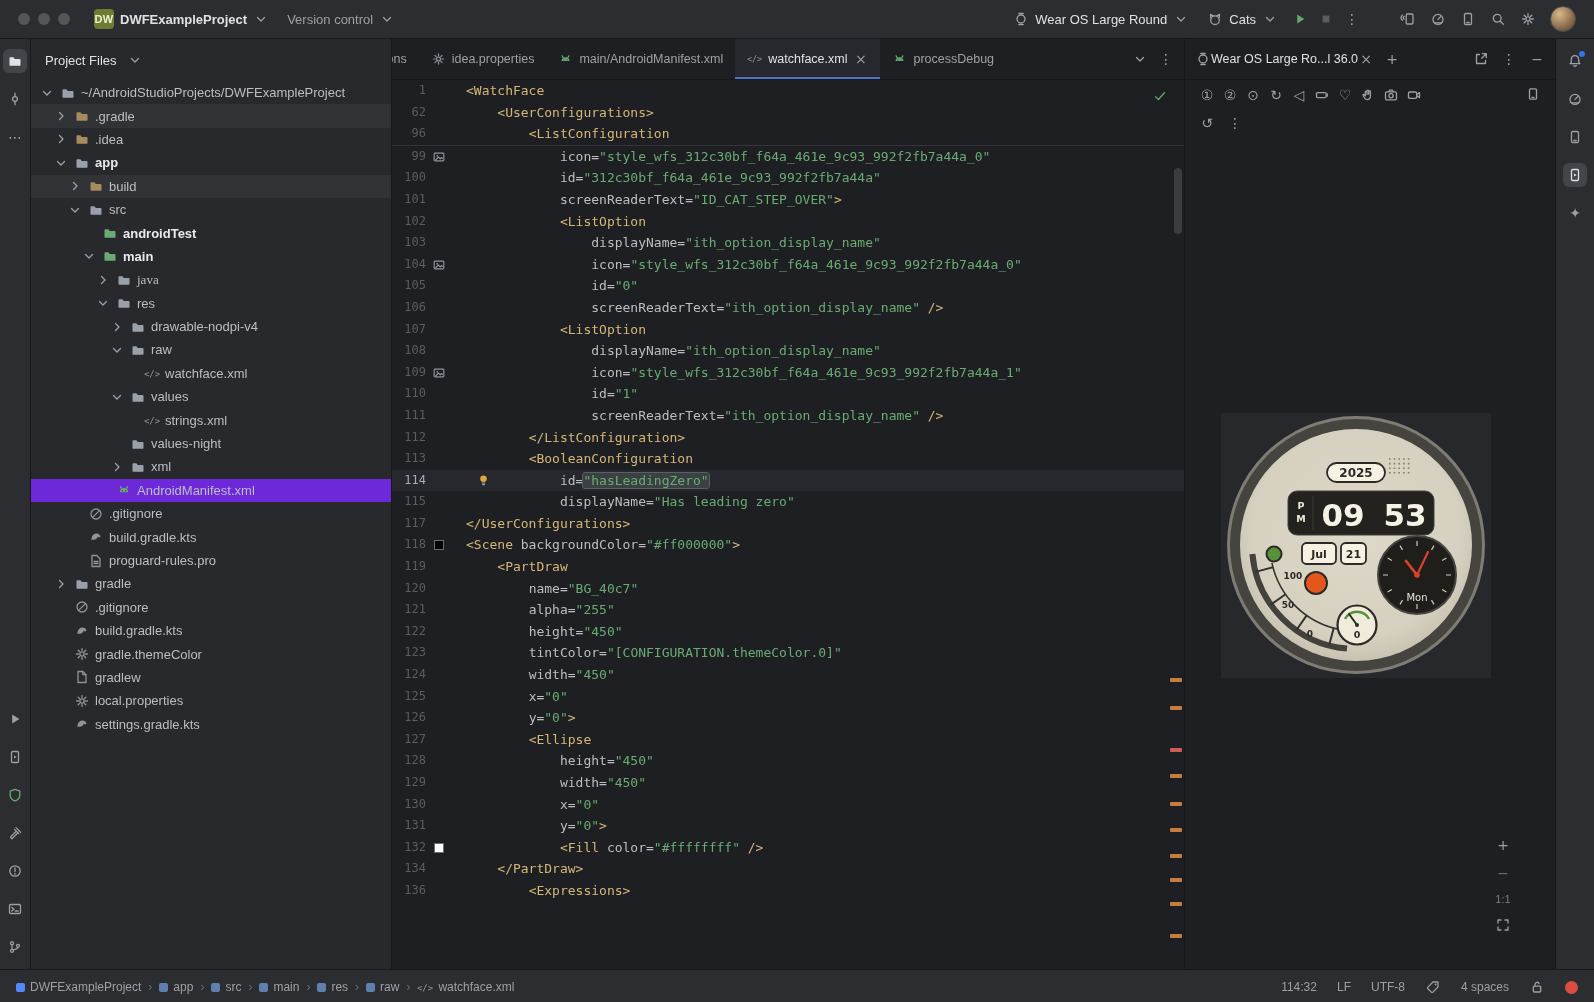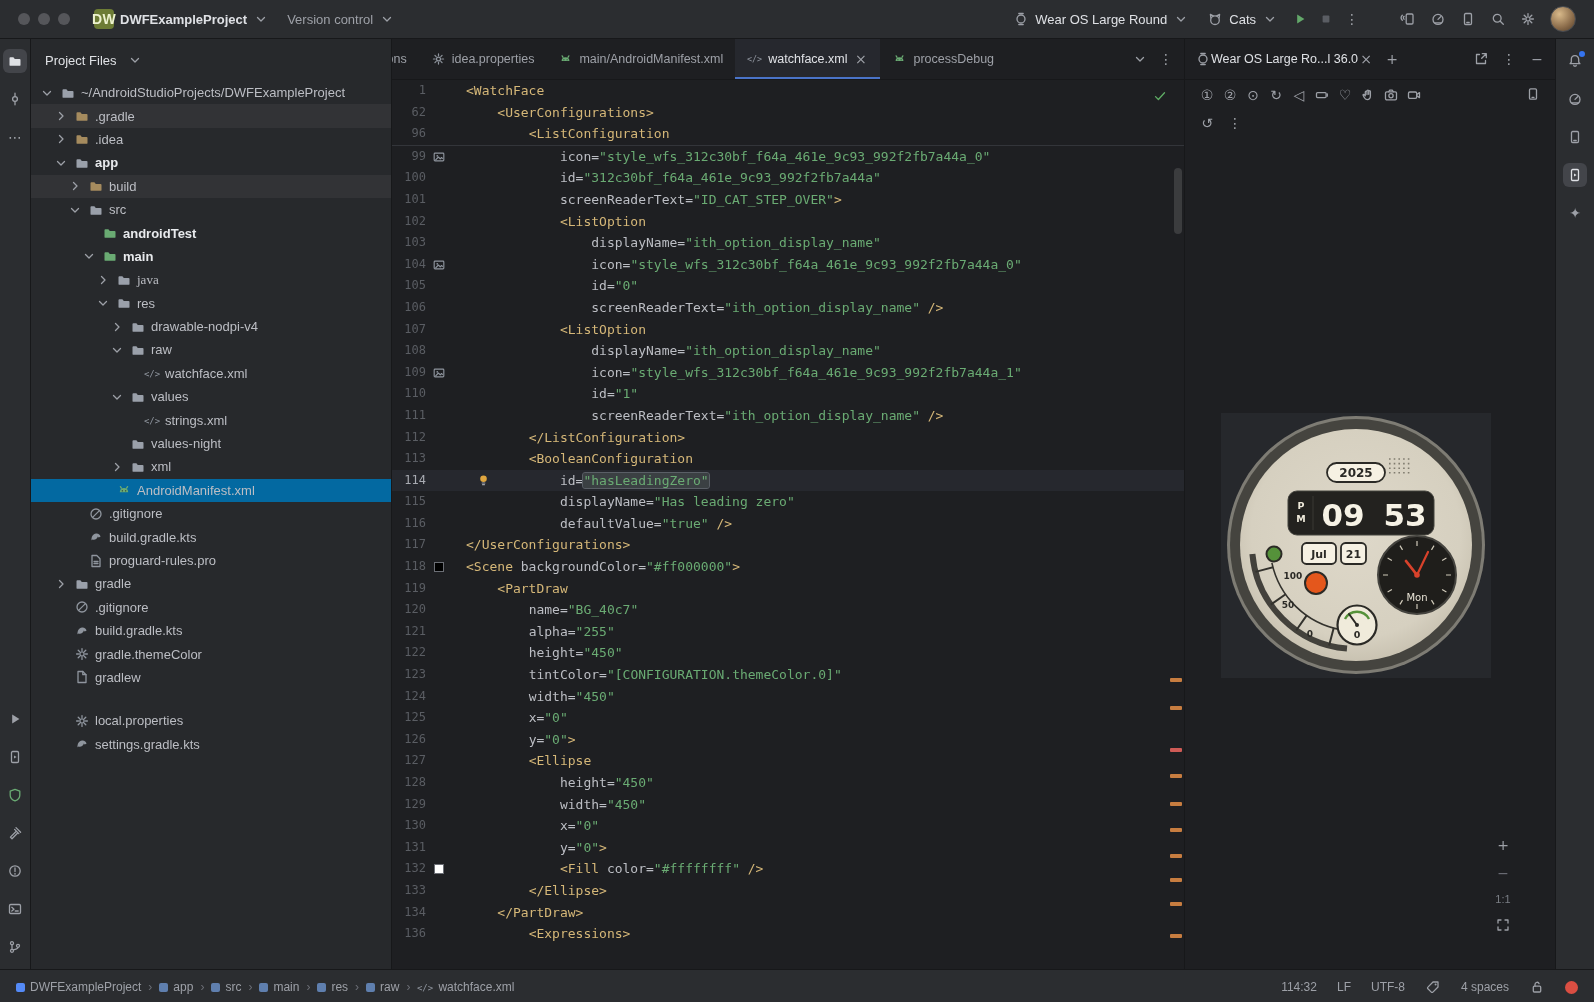--- a/index.html
+++ b/index.html
@@ -7,21 +7,21 @@
        font-family:"Liberation Sans",sans-serif;font-size:13px;overflow:hidden;user-select:none;}
   .ic{display:inline-flex;width:16px;height:16px;align-items:center;justify-content:center;color:#9da0a7;flex:none;}
   .ic svg{width:16px;height:16px;display:block;}
   .glyph{font-size:14px;line-height:16px;text-align:center;font-family:"DejaVu Sans",sans-serif;}
 
   
   .titlebar{height:38px;background:#2b2d30;border-bottom:1px solid #17181a;display:flex;align-items:center;padding:0 10px;gap:2px;}
   .traffic{display:flex;gap:8px;padding:0 14px 0 8px;}
   .tl{width:12px;height:12px;border-radius:50%;background:#55565a;}
   .tb-group{display:flex;align-items:center;gap:6px;padding:4px 8px;border-radius:6px;white-space:nowrap;}
-  .dw-logo{width:20px;height:20px;border-radius:4px;background:#6d7c35;color:#edf2cf;font-size:14px;font-weight:bold;
+  .dw-logo{width:20px;height:20px;border-radius:4px;background:#6d7c35;color:#edf2cf;font-size:11px;font-weight:bold;
            display:flex;align-items:center;justify-content:center;letter-spacing:.3px;}
   .tb-proj-name{color:#dfe1e5;font-weight:600;}
   .tb-dim{color:#9da0a7;}
   .tb-center{margin-left:auto;display:flex;align-items:center;gap:2px;}
   .tb-right{display:flex;align-items:center;gap:14px;margin-left:34px;padding-right:8px;}
   .tb-ic{background:none;border:none;padding:4px;border-radius:6px;display:flex;align-items:center;cursor:default;}
   .run-green{color:#63a86a;}
   .dim-ic{color:#5a5d63;}
   .avatar{width:24px;height:24px;border-radius:50%;border:1px solid #4a4d52;
           background:radial-gradient(circle at 35% 30%,#d8b98a,#8a6b4a 60%,#4e3b28);}
@@ -37,21 +37,21 @@
   .strip .ic.badge::after{content:'';position:absolute;top:2px;right:2px;width:6px;height:6px;border-radius:50%;background:#3574f0;}
   .strip-bottom{margin-top:auto;display:flex;flex-direction:column;gap:14px;align-items:center;}
 
   
   .project-panel{width:360px;background:#27292c;border-right:1px solid #17181a;display:flex;flex-direction:column;overflow:hidden;}
   .pp-header{height:42px;flex:none;display:flex;align-items:center;gap:10px;padding:0 14px;color:#dfe1e5;}
   #tree{flex:1;overflow:hidden;}
   .trow{height:23.4px;display:flex;align-items:center;gap:5px;white-space:nowrap;padding-right:8px;}
   .trow .chev{width:16px;height:16px;display:flex;align-items:center;justify-content:center;color:#9da0a7;flex:none;}
   .trow.band{background:rgba(255,255,255,0.05);}
-  .trow.sel{background:#0369a1;}
+  .trow.sel{background:#6d28d9;}
   .trow .lbl{color:#bcbec4;}
   .trow.bold .lbl{color:#e8eaed;font-weight:700;}
   .c-folder{color:#9aa0aa}.c-folder-ex{color:#a58b5e}.c-folder-green{color:#6aab73}.c-dim{color:#8f959e}.c-green{color:#6aab73}
 
   
   .editor-area{width:792px;display:flex;flex-direction:column;background:#1e1f22;position:relative;}
   .tabbar{height:40px;flex:none;border-bottom:1px solid #17181a;display:flex;align-items:stretch;overflow:hidden;}
   #tabs{display:flex;overflow:hidden;flex:1;}
   .tab{display:flex;align-items:center;gap:6px;padding:0 12px;color:#9da0a7;font-size:12.5px;white-space:nowrap;}
   .tab.first{margin-left:-48px;}
@@ -570,21 +570,21 @@
           <div class="trow" style="padding-left: 22px;">
             <span class="chev"></span>
             <span class="ic c-dim">
               <svg viewBox="0 0 16 16" fill="none" stroke="currentColor" stroke-width="1.3" stroke-linecap="round" stroke-linejoin="round">
                 <path d="M4 2.5h4.8L12 5.7V13.5H4z"></path>
                 <path d="M8.8 2.5v3.2H12"></path>
               </svg>
             </span>
             <span class="lbl">gradlew</span>
           </div>
-          <div class="trow" style="padding-left: 22px; margin-top: 20px;">
+          <div class="trow" style="padding-left: 22px;">
             <span class="chev"></span>
             <span class="ic c-dim">
               <svg viewBox="0 0 16 16" fill="none" stroke="currentColor" stroke-width="1.3" stroke-linecap="round" stroke-linejoin="round">
                 <circle cx="8" cy="8" r="2.1"></circle>
                 <path d="M8 2.6v1.9M8 11.5v1.9M2.6 8h1.9M11.5 8h1.9M4.2 4.2l1.3 1.3M10.5 10.5l1.3 1.3M11.8 4.2l-1.3 1.3M5.5 10.5 4.2 11.8"></path>
               </svg>
             </span>
             <span class="lbl">local.properties</span>
           </div>
           <div class="trow" style="padding-left: 22px;">
@@ -687,38 +687,36 @@
                   </svg></span></span><span class="txt"><span class="s-p">                </span><span class="s-a">icon</span><span class="s-p">=</span><span class="s-v">"style_wfs_312c30bf_f64a_461e_9c93_992f2fb7a44a_1"</span></span></div>
             <div class="line"><span class="num">110</span><span class="gut"></span><span class="txt"><span class="s-p">                </span><span class="s-a">id</span><span class="s-p">=</span><span class="s-v">"1"</span></span></div>
             <div class="line"><span class="num">111</span><span class="gut"></span><span class="txt"><span class="s-p">                </span><span class="s-a">screenReaderText</span><span class="s-p">=</span><span class="s-v">"ith_option_display_name"</span><span class="s-p"> </span><span class="s-t">/&gt;</span></span></div>
             <div class="line"><span class="num">112</span><span class="gut"></span><span class="txt"><span class="s-p">        </span><span class="s-t">&lt;/ListConfiguration&gt;</span></span></div>
             <div class="line"><span class="num">113</span><span class="gut"></span><span class="txt"><span class="s-p">        </span><span class="s-t">&lt;BooleanConfiguration</span></span></div>
             <div class="line cur"><span class="num">114</span><span class="gut"></span><span class="txt"><span class="s-p">            </span><span class="s-a">id</span><span class="s-p">=</span><span class="s-hl">"hasLeadingZero"</span></span><span class="ic bulb"><svg viewBox="0 0 16 16" fill="none" stroke="currentColor" stroke-width="1.3" stroke-linecap="round" stroke-linejoin="round">
                   <circle cx="8" cy="6.6" r="3.5" fill="#dfa63f" stroke="none"></circle>
                   <path d="M6.6 11.2h2.8M7 13h2" stroke="#9da0a7"></path>
                 </svg></span></div>
             <div class="line"><span class="num">115</span><span class="gut"></span><span class="txt"><span class="s-p">            </span><span class="s-a">displayName</span><span class="s-p">=</span><span class="s-v">"Has leading zero"</span></span></div>
-            <div class="line"><span class="num">116</span><span class="gut"></span><span class="txt"><span class="s-p">            </span><span class="s-a">defaultValue</span><span class="s-p">=</span><span class="s-v">"true"</span><span class="s-p"> </span><span class="s-t">/&gt;</span></span></div>
             <div class="line"><span class="num">117</span><span class="gut"></span><span class="txt"><span class="s-t">&lt;/UserConfigurations&gt;</span></span></div>
             <div class="line"><span class="num">118</span><span class="gut"><span class="swatch" style="background:#000000"></span></span><span class="txt"><span class="s-t">&lt;Scene</span><span class="s-p"> </span><span class="s-a">backgroundColor</span><span class="s-p">=</span><span class="s-v">"#ff000000"</span><span class="s-t">&gt;</span></span></div>
             <div class="line"><span class="num">119</span><span class="gut"></span><span class="txt"><span class="s-p">    </span><span class="s-t">&lt;PartDraw</span></span></div>
             <div class="line"><span class="num">120</span><span class="gut"></span><span class="txt"><span class="s-p">        </span><span class="s-a">name</span><span class="s-p">=</span><span class="s-v">"BG_40c7"</span></span></div>
             <div class="line"><span class="num">121</span><span class="gut"></span><span class="txt"><span class="s-p">        </span><span class="s-a">alpha</span><span class="s-p">=</span><span class="s-v">"255"</span></span></div>
             <div class="line"><span class="num">122</span><span class="gut"></span><span class="txt"><span class="s-p">        </span><span class="s-a">height</span><span class="s-p">=</span><span class="s-v">"450"</span></span></div>
             <div class="line"><span class="num">123</span><span class="gut"></span><span class="txt"><span class="s-p">        </span><span class="s-a">tintColor</span><span class="s-p">=</span><span class="s-v">"[CONFIGURATION.themeColor.0]"</span></span></div>
             <div class="line"><span class="num">124</span><span class="gut"></span><span class="txt"><span class="s-p">        </span><span class="s-a">width</span><span class="s-p">=</span><span class="s-v">"450"</span></span></div>
             <div class="line"><span class="num">125</span><span class="gut"></span><span class="txt"><span class="s-p">        </span><span class="s-a">x</span><span class="s-p">=</span><span class="s-v">"0"</span></span></div>
             <div class="line"><span class="num">126</span><span class="gut"></span><span class="txt"><span class="s-p">        </span><span class="s-a">y</span><span class="s-p">=</span><span class="s-v">"0"</span><span class="s-t">&gt;</span></span></div>
             <div class="line"><span class="num">127</span><span class="gut"></span><span class="txt"><span class="s-p">        </span><span class="s-t">&lt;Ellipse</span></span></div>
             <div class="line"><span class="num">128</span><span class="gut"></span><span class="txt"><span class="s-p">            </span><span class="s-a">height</span><span class="s-p">=</span><span class="s-v">"450"</span></span></div>
             <div class="line"><span class="num">129</span><span class="gut"></span><span class="txt"><span class="s-p">            </span><span class="s-a">width</span><span class="s-p">=</span><span class="s-v">"450"</span></span></div>
             <div class="line"><span class="num">130</span><span class="gut"></span><span class="txt"><span class="s-p">            </span><span class="s-a">x</span><span class="s-p">=</span><span class="s-v">"0"</span></span></div>
             <div class="line"><span class="num">131</span><span class="gut"></span><span class="txt"><span class="s-p">            </span><span class="s-a">y</span><span class="s-p">=</span><span class="s-v">"0"</span><span class="s-t">&gt;</span></span></div>
             <div class="line"><span class="num">132</span><span class="gut"><span class="swatch" style="background:#ffffff"></span></span><span class="txt"><span class="s-p">            </span><span class="s-t">&lt;Fill</span><span class="s-p"> </span><span class="s-a">color</span><span class="s-p">=</span><span class="s-v">"#ffffffff"</span><span class="s-p"> </span><span class="s-t">/&gt;</span></span></div>
-            <div class="line"><span class="num">133</span><span class="gut"></span><span class="txt"><span class="s-p">        </span><span class="s-t">&lt;/Ellipse&gt;</span></span></div>
             <div class="line"><span class="num">134</span><span class="gut"></span><span class="txt"><span class="s-p">    </span><span class="s-t">&lt;/PartDraw&gt;</span></span></div>
             <div class="line"><span class="num">136</span><span class="gut"></span><span class="txt"><span class="s-p">        </span><span class="s-t">&lt;Expressions&gt;</span></span></div>
           </div>
         <span class="ic inspect-check" id="ic-check">
             <svg viewBox="0 0 16 16" fill="none" stroke="currentColor" stroke-width="1.3" stroke-linecap="round" stroke-linejoin="round">
               <path d="M3.5 8.6 6.4 11.5 12.5 4.8"></path>
             </svg>
           </span>
         <div class="sb-thumb"></div>
         <div id="stripes">

